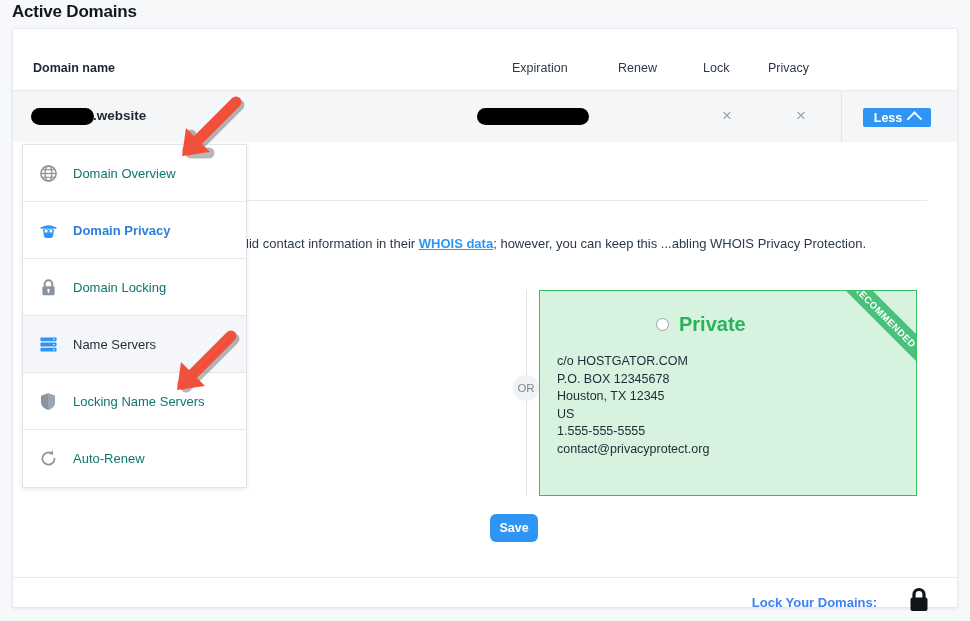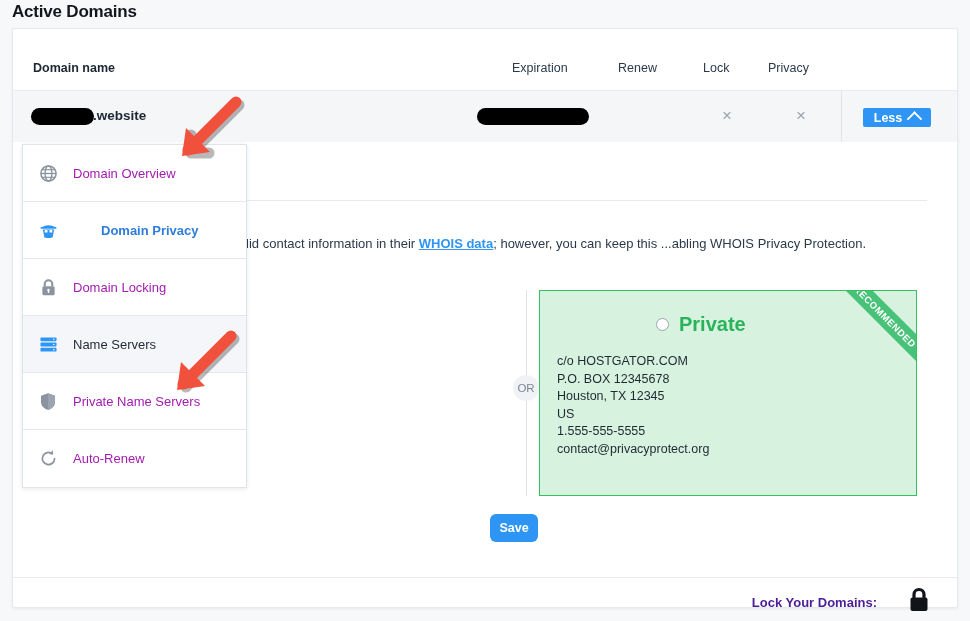--- a/index.html
+++ b/index.html
@@ -246,21 +246,21 @@
   .footer-rule {
     position: absolute;
     left: 0; top: 548px;
     width: 100%; height: 1px;
     background: #e6e9ee;
   }
   .lock-label {
     position: absolute;
     right: 80px; top: 566px;
     font-size: 13px; font-weight: bold;
-    color: #4c1d95;
+    color: #3b82f6;
     white-space: nowrap;
   }
   .lock-glyph {
     position: absolute;
     right: 26px; top: 557px;
     width: 24px; height: 26px;
   }
 
   
   .sidemenu {
@@ -282,24 +282,24 @@
   }
   .side-item:last-child { border-bottom: none; }
   .side-item.active { background: #f4f6f9; }
   .side-ico {
     width: 50px;
     display: flex; align-items: center; justify-content: center;
     flex: none;
   }
   .side-txt {
     font-size: 13px;
-    color: #a21caf;
+    color: #0f766e;
     white-space: nowrap;
   }
-  .side-item.bold .side-txt { font-weight: bold; color: #2e7ddb; margin-left: 28px; }
+  .side-item.bold .side-txt { font-weight: bold; color: #2e7ddb; }
   .side-item.active .side-txt { color: #1f2933; font-weight: normal; }
 
   
   .arrow { position: absolute; z-index: 30; pointer-events: none; }
   .arrow-1 { left: 160px; top: 96px; }
   .arrow-2 { left: 155px; top: 330px; }
 </style>
 </head>
 <body>
 
@@ -427,21 +427,21 @@
       <span class="side-txt">Name Servers</span>
     </div>
 
     <div class="side-item">
       <span class="side-ico">
         <svg width="18" height="19" viewBox="0 0 18 20" aria-hidden="true">
           <path d="M9 1.2 L16.4 4 v6.2 C16.4 14.6 13 17.8 9 18.8 5 17.8 1.6 14.6 1.6 10.2 V4 z" fill="#8a949e"></path>
           <path d="M9 1.2 L16.4 4 v6.2 C16.4 14.6 13 17.8 9 18.8 z" fill="#9ba5af"></path>
         </svg>
       </span>
-      <span class="side-txt">Private Name Servers</span>
+      <span class="side-txt">Locking Name Servers</span>
     </div>
 
     <div class="side-item">
       <span class="side-ico">
         <svg width="19" height="19" viewBox="0 0 20 20" aria-hidden="true">
           <path d="M16.4 10 a6.4 6.4 0 1 1 -2.4 -5" fill="none" stroke="#8a949e" stroke-width="1.8" stroke-linecap="round"></path>
           <path d="M14.6 1.4 L14.6 5.6 L10.4 5.6 z" fill="#8a949e"></path>
         </svg>
       </span>
       <span class="side-txt">Auto-Renew</span>

